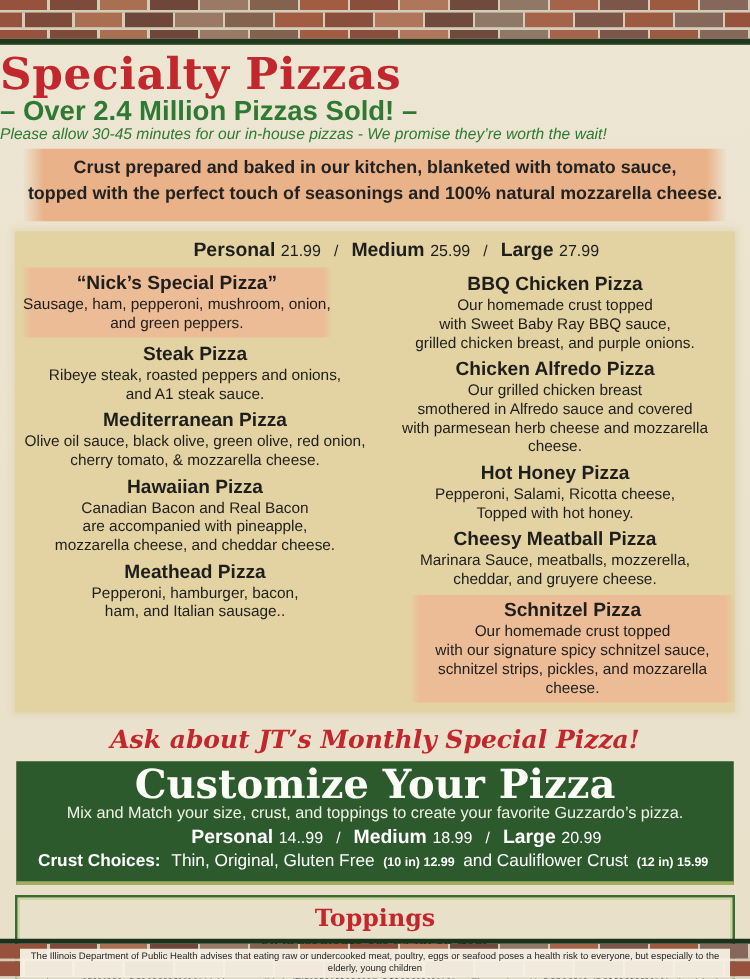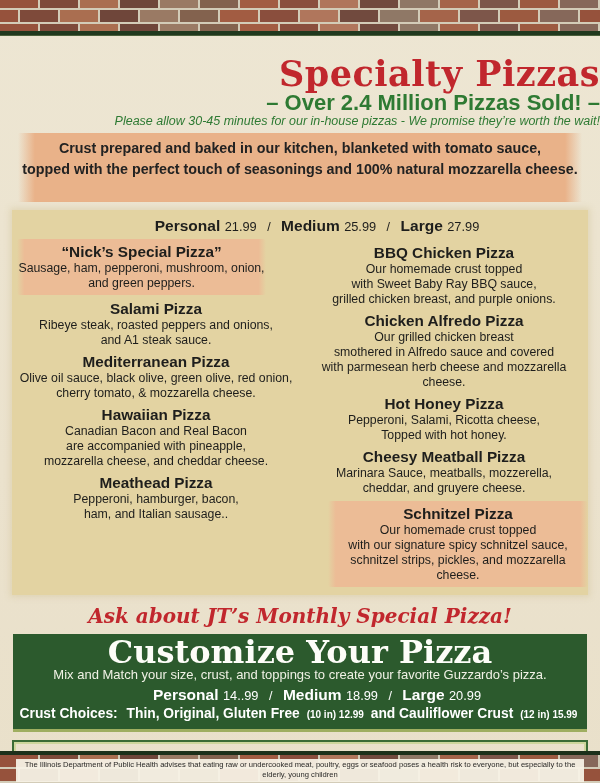--- a/index.html
+++ b/index.html
@@ -18,37 +18,37 @@
         #96523c 0 40px,#7e4a3a 0 80px,#aa6e50 0 120px,#6f463a 0 160px,
         #9a7a64 0 200px,#83624e 0 240px,#a25c42 0 280px,#8a4e3d 0 320px,
         #b0765c 0 360px,#714a3e 0 400px,#8f7866 0 440px,#a5644a 0 480px,
         #7d564a 0 520px,#9c5a40 0 560px,#86685a 0 600px);
   }
   .brick-row.short{height:8px;}
   .brick-row.offset{background-position:-20px 0,-20px 0;}
   #top-bricks{height:31px;}
   #top-divider{height:4px;background:#20391e;border-bottom:1px solid #4a5f3a;}
   
-  #header{text-align:right;padding-top:19px;}
+  #header{text-align:left;padding-top:5px;}
   .page-title{
     font-family:"DejaVu Serif",serif;font-weight:bold;
     font-size:35px;line-height:37px;color:var(--red,#c1272d);
     letter-spacing:0.5px;margin:0;
   }
   .tagline{
     font-size:22px;line-height:21px;font-weight:bold;
     color:var(--green_text,#2e7a33);
   }
   .wait-note{
     font-size:12.5px;line-height:16px;font-style:italic;
     color:var(--green_text,#2e7a33);
   }
   
   #crust-banner{
-    margin:4px 18px 0;padding:5px 0 21px;text-align:center;
+    margin:4px 18px 0;padding:5px 0 10px;text-align:center;
     font-size:14.3px;font-weight:bold;line-height:1.5;color:#222;
     background:linear-gradient(90deg,rgba(233,176,136,0) 0%,var(--highlight_salmon,#e9b289) 3%,var(--highlight_salmon,#e9b289) 97%,rgba(233,176,136,0) 100%);
     white-space:pre-line;
   }
   
   #specialty-panel{
     margin:8px 12px 0;background:var(--panel_tan,#e3d3a2);
     box-shadow:0 0 6px 2px rgba(210,195,150,0.45);
     padding:7px 0 8px;
   }
@@ -81,21 +81,21 @@
     padding:4px 0 6px;
   }
   .customize-title{
     font-family:"DejaVu Serif",serif;font-weight:bold;
     font-size:32px;line-height:29px;color:#fdfdf8;
   }
   .customize-subtitle{font-size:13px;line-height:16px;color:#f1f2e6;}
   #customize-panel .size-line{margin-top:3px;}
   .crust-line{font-size:13.8px;line-height:17px;margin-top:1px;}
   .crust-label{font-weight:bold;padding-right:5px;}
-  .crust-seg{font-weight:bold;margin-top:19px;}
+  .crust-seg{font-weight:normal;margin-top:19px;}
   .crust-detail{font-size:10px;font-weight:bold;padding:0 3px;}
   
   #toppings-panel{
     margin:8px 12px 0;border:2px solid #3a6b35;
     box-shadow:inset 0 0 0 2px #cdd69c;
     padding:3px 8px 9px;text-align:center;
   }
   .toppings-title{
     font-family:"DejaVu Serif",serif;font-weight:bold;
     font-size:19px;line-height:28px;color:var(--red,#c1272d);
@@ -146,21 +146,21 @@
     <span class="sz-price">27.99</span>
   </div>
   <div class="pizza-columns">
     <div class="pizza-col">
       <div class="pizza-item highlight hl-left">
         <div class="pizza-name">“Nick’s Special Pizza”</div>
         <div class="pizza-desc">Sausage, ham, pepperoni, mushroom, onion,
 and green peppers.</div>
       </div>
       <div class="pizza-item">
-        <div class="pizza-name">Salami Pizza</div>
+        <div class="pizza-name">Steak Pizza</div>
         <div class="pizza-desc">Ribeye steak, roasted peppers and onions,
 and A1 steak sauce.</div>
       </div>
       <div class="pizza-item">
         <div class="pizza-name">Mediterranean Pizza</div>
         <div class="pizza-desc">Olive oil sauce, black olive, green olive, red onion,
 cherry tomato, &amp; mozzarella cheese.</div>
       </div>
       <div class="pizza-item">
         <div class="pizza-name">Hawaiian Pizza</div>

